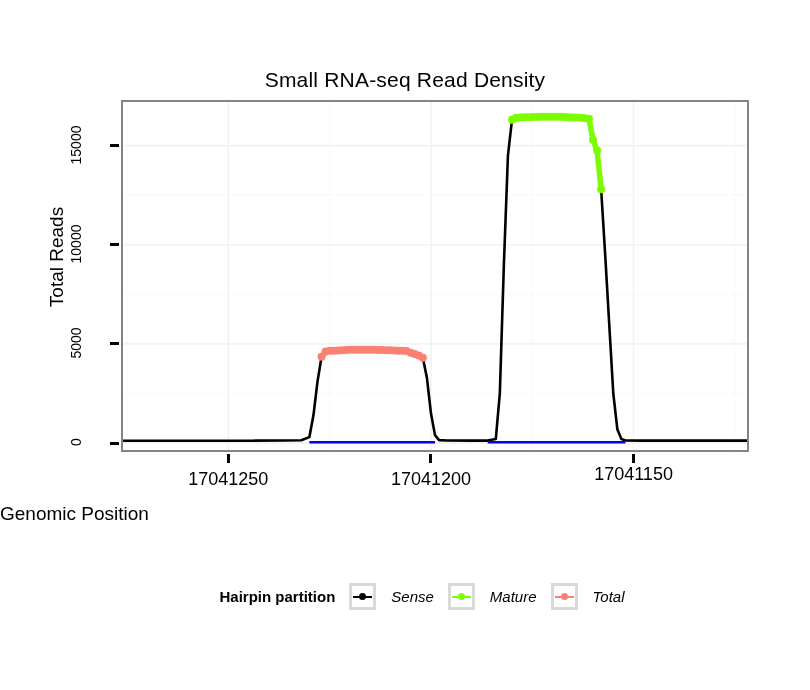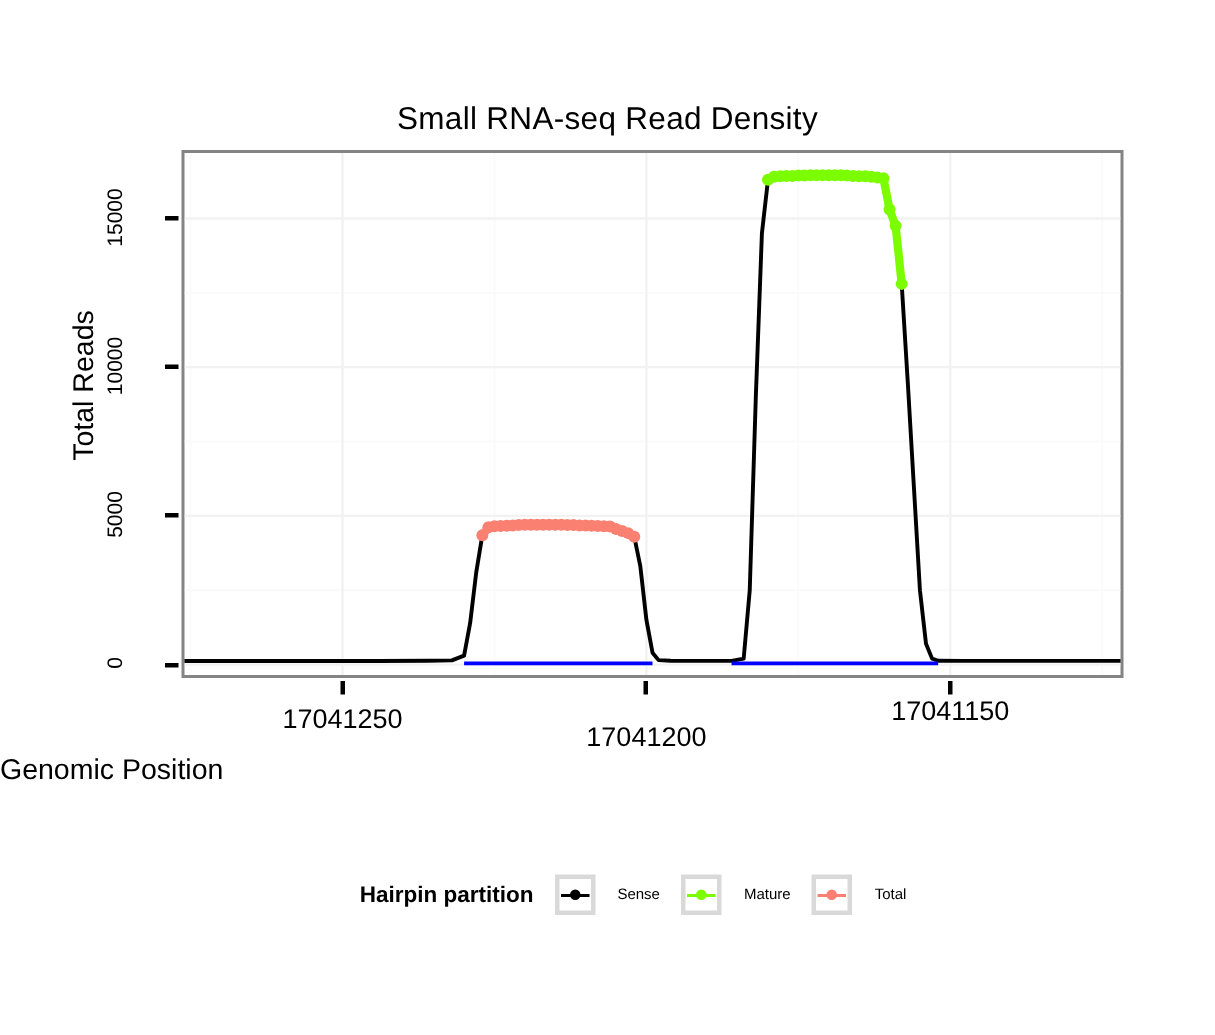--- a/index.html
+++ b/index.html
@@ -138,24 +138,25 @@
     position: absolute;
     left: 50%;
     top: 50%;
     width: 7px;
     height: 7px;
     margin-left: -3.5px;
     margin-top: -3.5px;
     border-radius: 50%;
   }
   .legend-label {
-    font-size: 10px;
+    font-size: 15px;
     margin-left: 15px;
     margin-right: 8px;
     white-space: nowrap;
+    font-style: italic;
   }
 </style>
 </head>
 <body>
 
 <div id="figure">
 
   <div id="chart-title">Small RNA-seq Read Density</div>
 
   <div id="y-axis-title">Total Reads</div>
@@ -249,21 +250,21 @@
           <circle cx="474.08" cy="48.58" r="4" fill="#7CFC00"></circle>
           <circle cx="478.13" cy="87.25" r="4" fill="#7CFC00"></circle>
         </g>
       </svg>
   </div>
 
   <div id="x-ticks">
       <div class="x-tick-mark" style="left: 226.851px; top: 454px;"></div>
       <div class="x-tick-label" style="left: 173.351px; top: 469px;">17041250</div>
       <div class="x-tick-mark" style="left: 429.448px; top: 454px;"></div>
-      <div class="x-tick-label" style="left: 375.948px; top: 469px; margin-top: 12px;">17041200</div>
+      <div class="x-tick-label" style="left: 375.948px; top: 469px;">17041200</div>
       <div class="x-tick-mark" style="left: 632.045px; top: 454px;"></div>
       <div class="x-tick-label" style="left: 578.545px; top: 464px;">17041150</div>
     </div>
 
   <div id="x-axis-title">Genomic Position</div>
 
   <div id="legend">
     <div id="legend-title">Hairpin partition</div>
     <div id="legend-entries" style="display:flex;align-items:center;">
         <div class="legend-entry">

